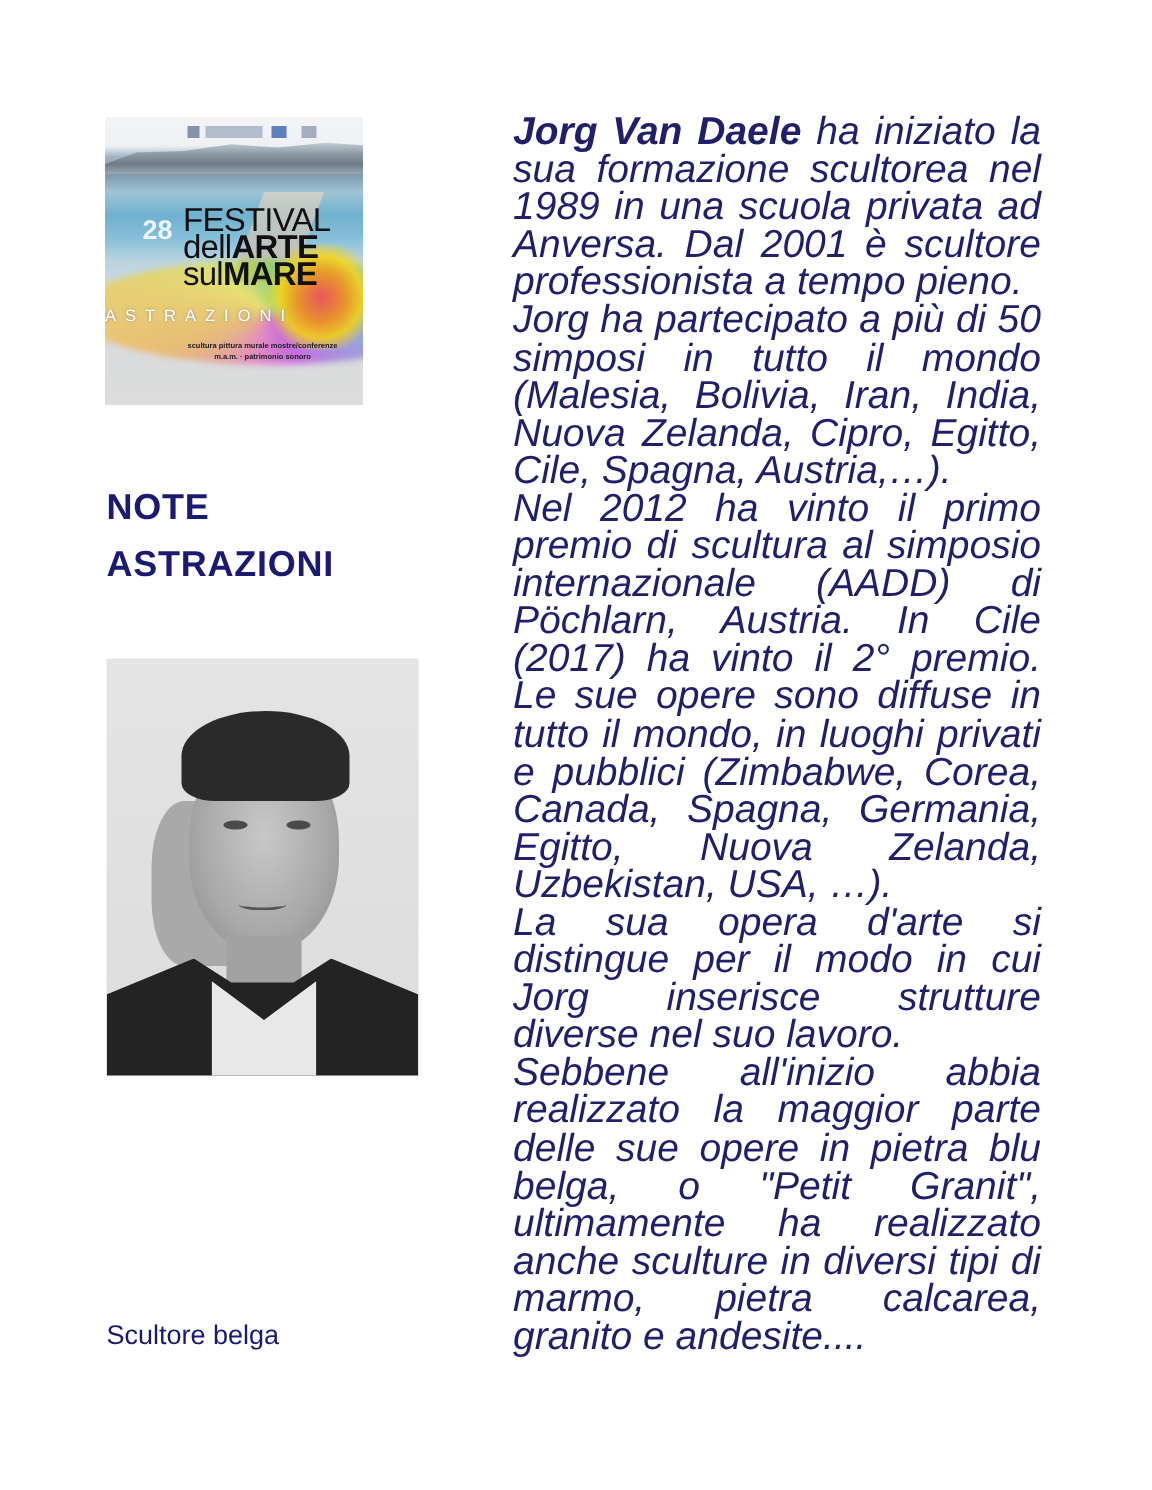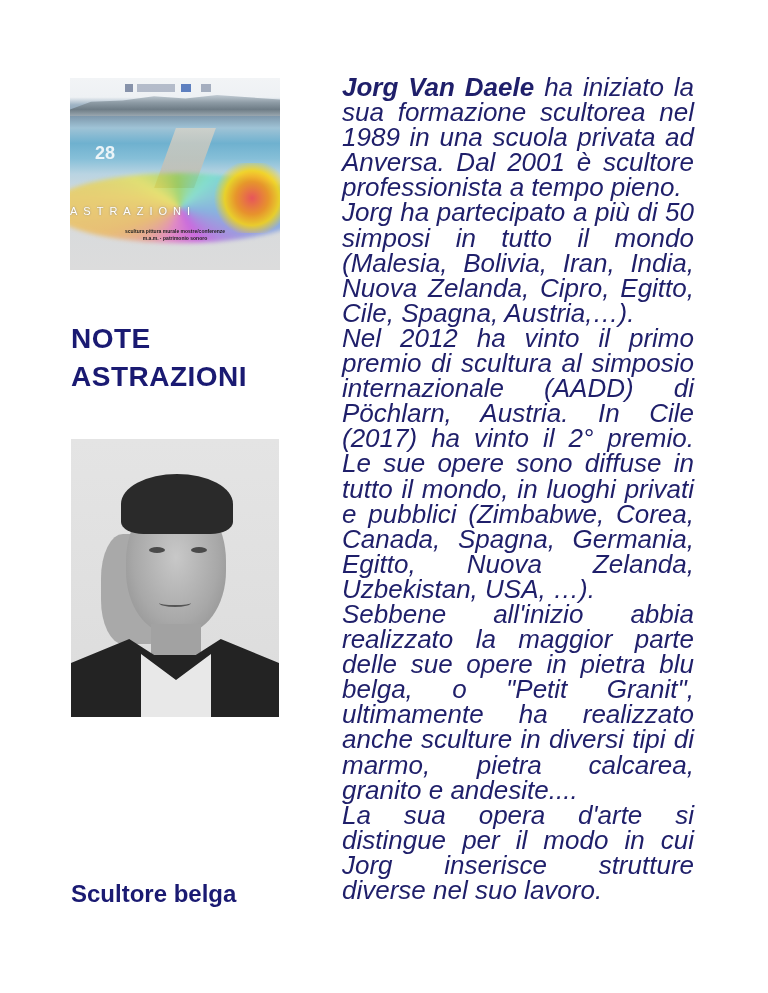--- a/index.html
+++ b/index.html
@@ -17,21 +17,21 @@
     }
     .page {
       position: absolute;
       left: 0; top: 0;
       width: 768px; height: 993px;
     }
     
     .poster {
       position: absolute;
       left: 70px; top: 78px;
-      width: 210px; height: 192px;
+      width: 172px; height: 192px;
       overflow: hidden;
       background: linear-gradient(180deg, #f2f4f6 0%, #eef1f4 10%, #9fb3c4 14%, #7f99ad 20%, #9fc3d6 26%, #6fb1cf 34%, #86bfd8 42%, #b9d4e2 50%, #d6dadd 62%, #dcdcdc 100%);
     }
     .poster .logos {
       position: absolute; left: 55px; top: 6px;
       width: 100px; height: 9px;
     }
     .poster .logos span {
       position: absolute; top: 0; height: 8px; background: #5a6a8a; opacity: .7;
     }
@@ -75,21 +75,21 @@
       text-shadow: 0 0 2px #888;
     }
     .poster .small {
       position: absolute; left: 0; width: 210px;
       text-align: center; font-size: 5px; font-weight: bold; color: #222;
     }
 
     .heading {
       position: absolute;
       left: 71px;
-      font-size: 28px;
+      font-size: 24px;
       font-weight: bold;
       line-height: 38px;
       letter-spacing: 0.5px;
       color: #1a1a72;
       margin: 0;
     }
     .heading.note { top: 320px; }
     .heading.name { top: 767px; font-size: 20px; line-height: 34px; }
 
     .photo {
@@ -125,22 +125,22 @@
     }
     .photo .shirt {
       position: absolute; left: 70px; top: 215px; width: 70px; height: 65px;
       background: #e8e8e8;
       clip-path: polygon(0 0, 50% 40%, 100% 0, 100% 100%, 0 100%);
     }
 
     .subtitle {
       position: absolute;
       left: 71px; top: 880px;
-      font-size: 24px;
-      font-weight: bold;
+      font-size: 18px;
+      font-weight: normal;
       color: #1a1a72;
       margin: 0;
     }
 
     
     .bio {
       position: absolute;
       left: 342px; top: 75px;
       width: 352px;
     }
@@ -165,20 +165,25 @@
       <span style="left:0;width:8px;"></span>
       <span style="left:12px;width:38px;opacity:.4;"></span>
       <span style="left:56px;width:10px;background:#1f4fa8;"></span>
       <span style="left:76px;width:10px;opacity:.5;"></span>
     </div>
     <div class="hills"></div>
     <div class="pier"></div>
     <div class="rainbow"></div>
     <div class="splash"></div>
     <div class="num">28</div>
+    <div class="title">
+      <div class="l1">FESTIVAL</div>
+      <div><span>dell</span><b>ARTE</b></div>
+      <div><span>sul</span><b>MARE</b></div>
+    </div>
     <div class="sub">ASTRAZIONI</div>
     <div class="small" style="top:150px;">scultura  pittura murale  mostre/conferenze</div>
     <div class="small" style="top:157px;">m.a.m.  ·  patrimonio sonoro</div>
   </div>
 
   <h2 class="heading note">
     <span>NOTE</span><br>
     <span>ASTRAZIONI</span>
   </h2>
 
@@ -194,17 +199,17 @@
     <div class="shirt"></div>
   </div>
 
 
   <p class="subtitle">Scultore belga</p>
 
   <div class="bio">
     <p><span class="lead">Jorg Van Daele</span><span> ha iniziato la sua formazione scultorea nel 1989 in una scuola privata ad Anversa. Dal 2001 è scultore professionista a tempo pieno.</span></p>
     <p>Jorg ha partecipato a più di 50 simposi in tutto il mondo (Malesia, Bolivia, Iran, India, Nuova Zelanda, Cipro, Egitto, Cile, Spagna, Austria,…).</p>
     <p>Nel 2012 ha vinto il primo premio di scultura al simposio internazionale (AADD) di Pöchlarn, Austria. In Cile (2017) ha vinto il 2° premio. Le sue opere sono diffuse in tutto il mondo, in luoghi privati e pubblici (Zimbabwe, Corea, Canada, Spagna, Germania, Egitto, Nuova Zelanda, Uzbekistan, USA, …).</p>
+    <p>La sua opera d'arte si distingue per il modo in cui Jorg inserisce strutture diverse nel suo lavoro.</p>
     <p>Sebbene all'inizio abbia realizzato la maggior parte delle sue opere in pietra blu belga, o "Petit Granit", ultimamente ha realizzato anche sculture in diversi tipi di marmo, pietra calcarea, granito e andesite....</p>
-    <p>La sua opera d'arte si distingue per il modo in cui Jorg inserisce strutture diverse nel suo lavoro.</p>
   </div>
 
 </div>
 
 </body></html>

